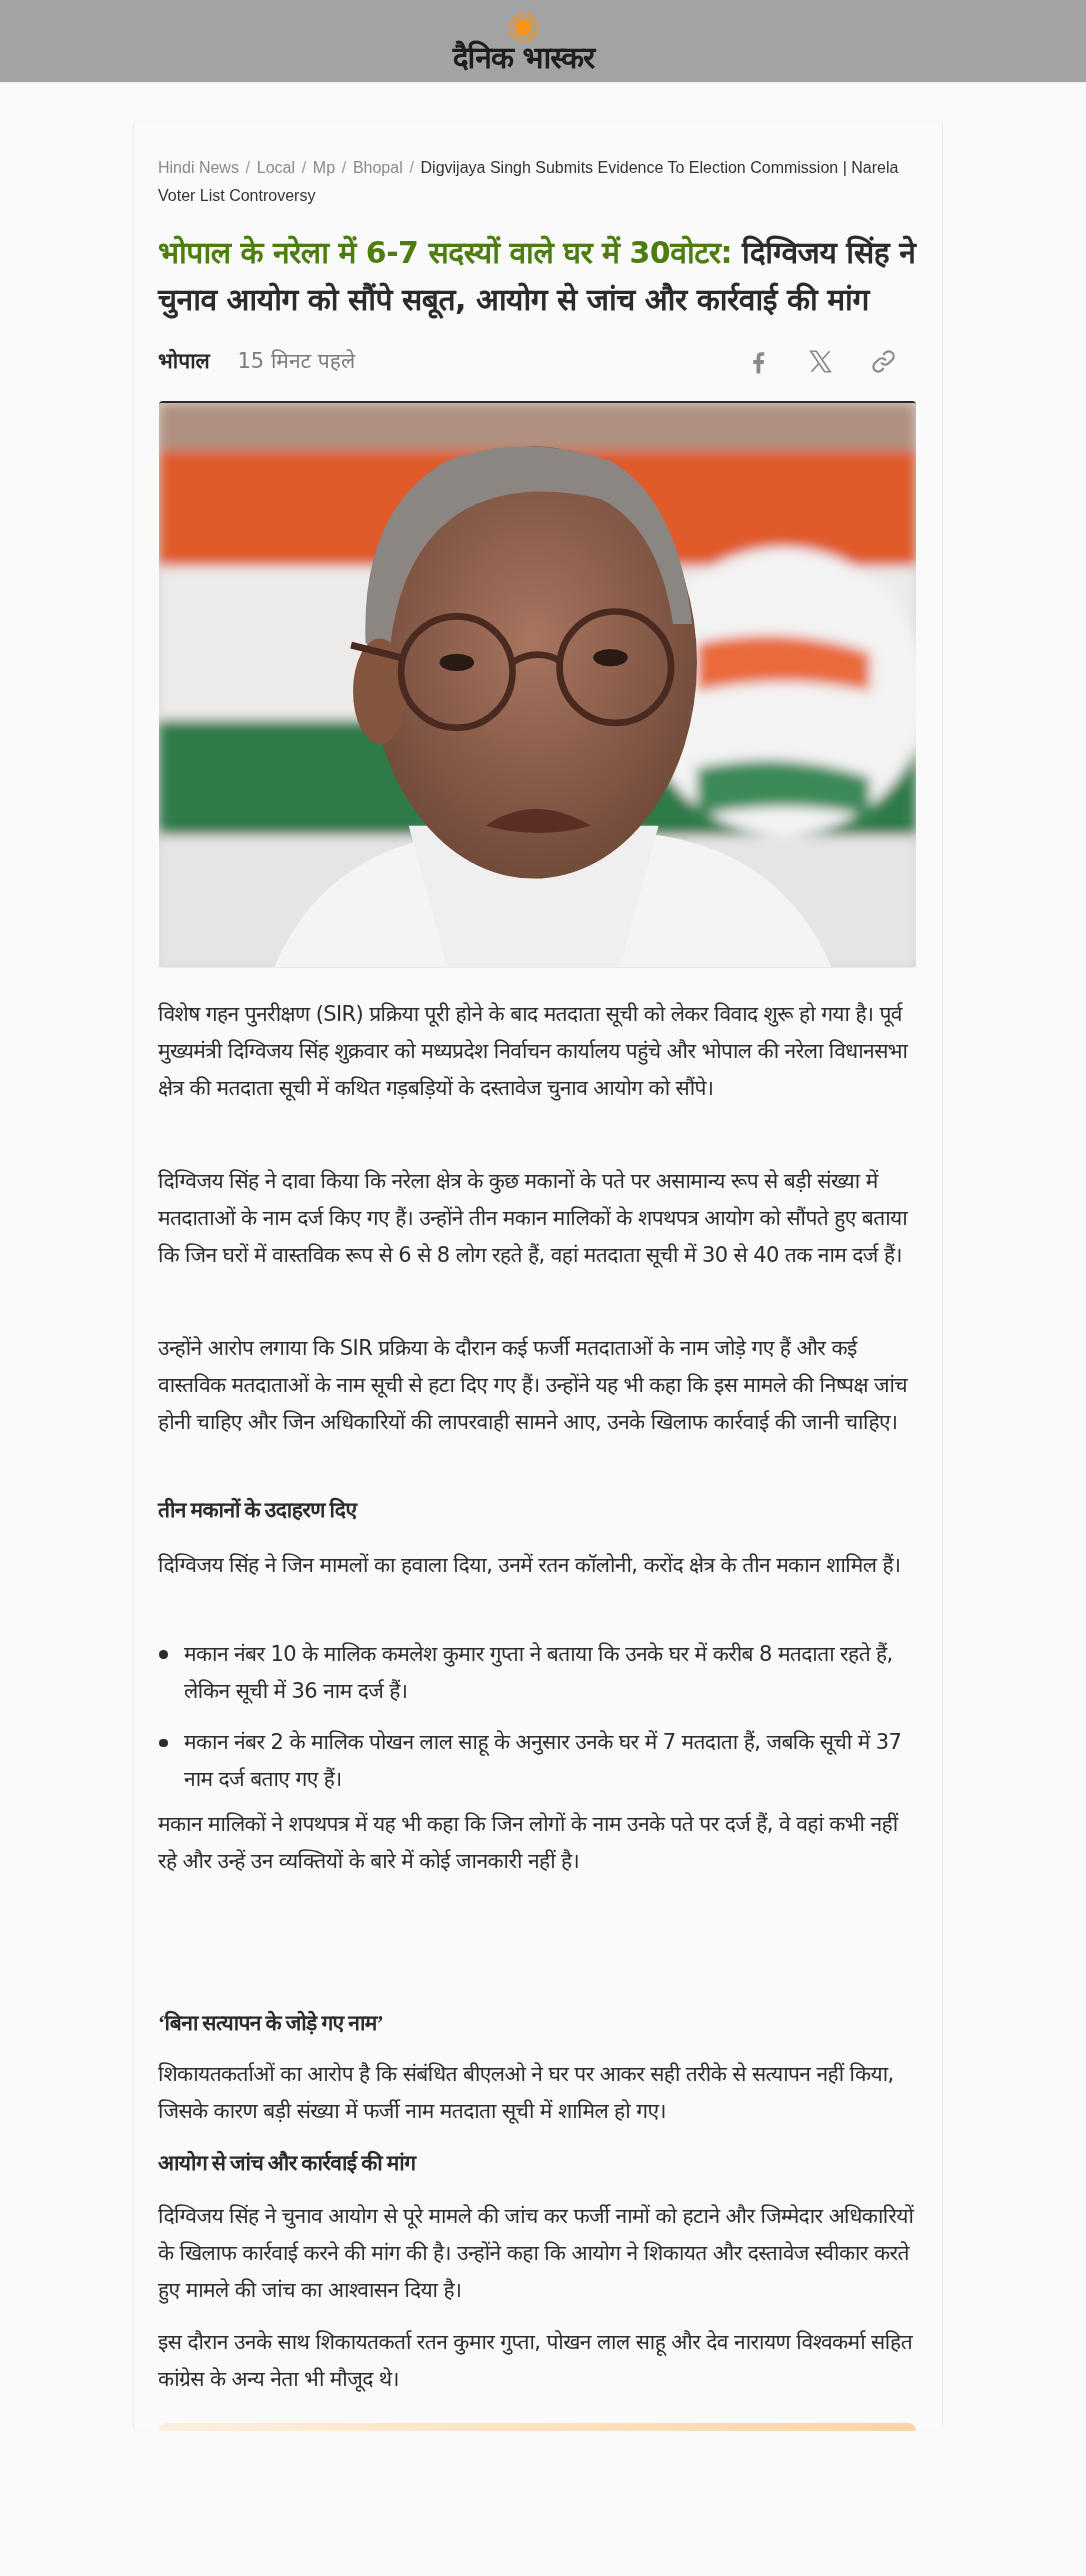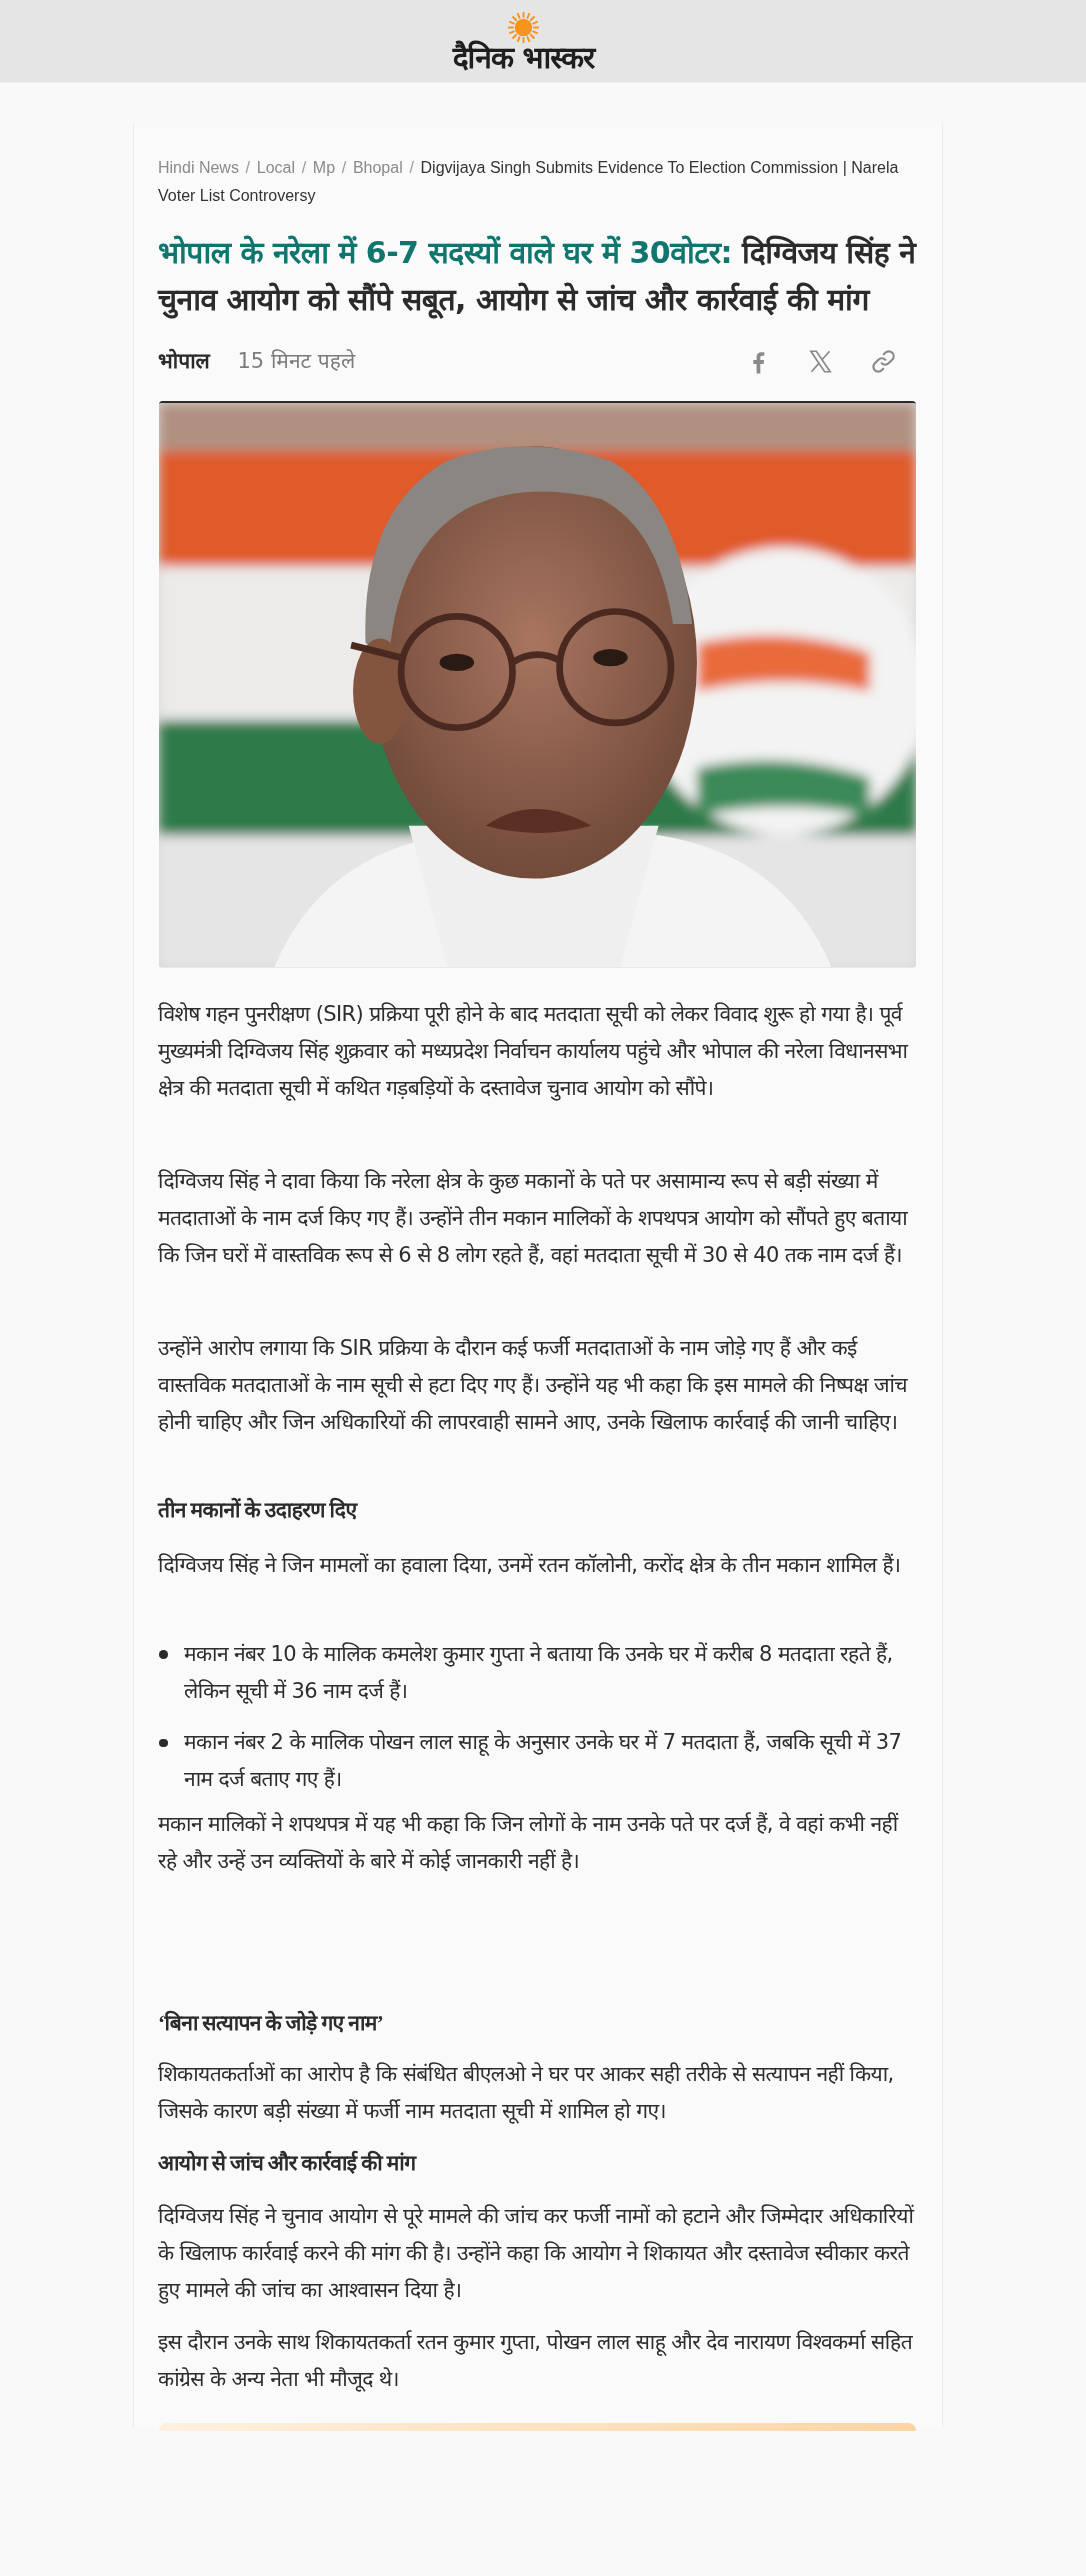--- a/index.html
+++ b/index.html
@@ -1,21 +1,21 @@
 <!DOCTYPE html>
 <html><head>
 <meta charset="utf-8">
 <style>
   * { box-sizing: border-box; margin: 0; padding: 0; }
   html, body { width: 1086px; height: 2576px; background: #f9f9f9; overflow: hidden; }
   body { font-family: "DejaVu Sans", "Liberation Sans", sans-serif; color: #2b2b2b; position: relative; }
 
   .topbar {
     position: absolute; left: 0; top: 0; width: 1086px; height: 83px;
-    background: #e5e5e5; border-bottom: 1px solid #ececec;
+    background: #a3a3a3; border-bottom: 1px solid #ececec;
   }
   .logo { position: absolute; left: 434px; top: 9.6px; width: 179px; height: 67px; }
   .logo .sun { position: absolute; left: 73px; top: 1.9px; width: 33px; height: 33px; }
   .logo .logo-text {
     position: absolute; left: 0; top: 29px; width: 179px; text-align: center;
     font-family: "DejaVu Sans", sans-serif; font-weight: bold; font-size: 30px;
     color: #1e1e1e; letter-spacing: -1px; line-height: 38px;
   }
 
   .card {
@@ -29,21 +29,21 @@
   }
   .breadcrumb .sep { color: #9a9a9a; margin: 0 6.7px; }
   .breadcrumb .crumb { color: #8a8a8a; }
   .breadcrumb .current { color: #333; }
 
   .headline {
     position: absolute; left: 158px; top: 229px; width: 759px;
     font-family: "DejaVu Sans", sans-serif; font-size: 30px; line-height: 47px; font-weight: bold;
     color: #2b2b2b; letter-spacing: -0.5px;
   }
-  .headline .hl-red { color: #0f766e; }
+  .headline .hl-red { color: #4d7c0f; }
 
   .meta { position: absolute; left: 158px; top: 348px; font-size: 21px; line-height: 27px; }
   .meta .city { font-weight: bold; color: #2b2b2b; margin-right: 21px; }
   .meta .time { color: #7c7c7c; }
 
   .share { position: absolute; top: 344px; width: 35px; height: 35px; display: flex; align-items: center; justify-content: center; }
   .share svg { width: 29px; height: 29px; }
 
   .hero {
     position: absolute; left: 159px; top: 401px; width: 757px; height: 567px;

